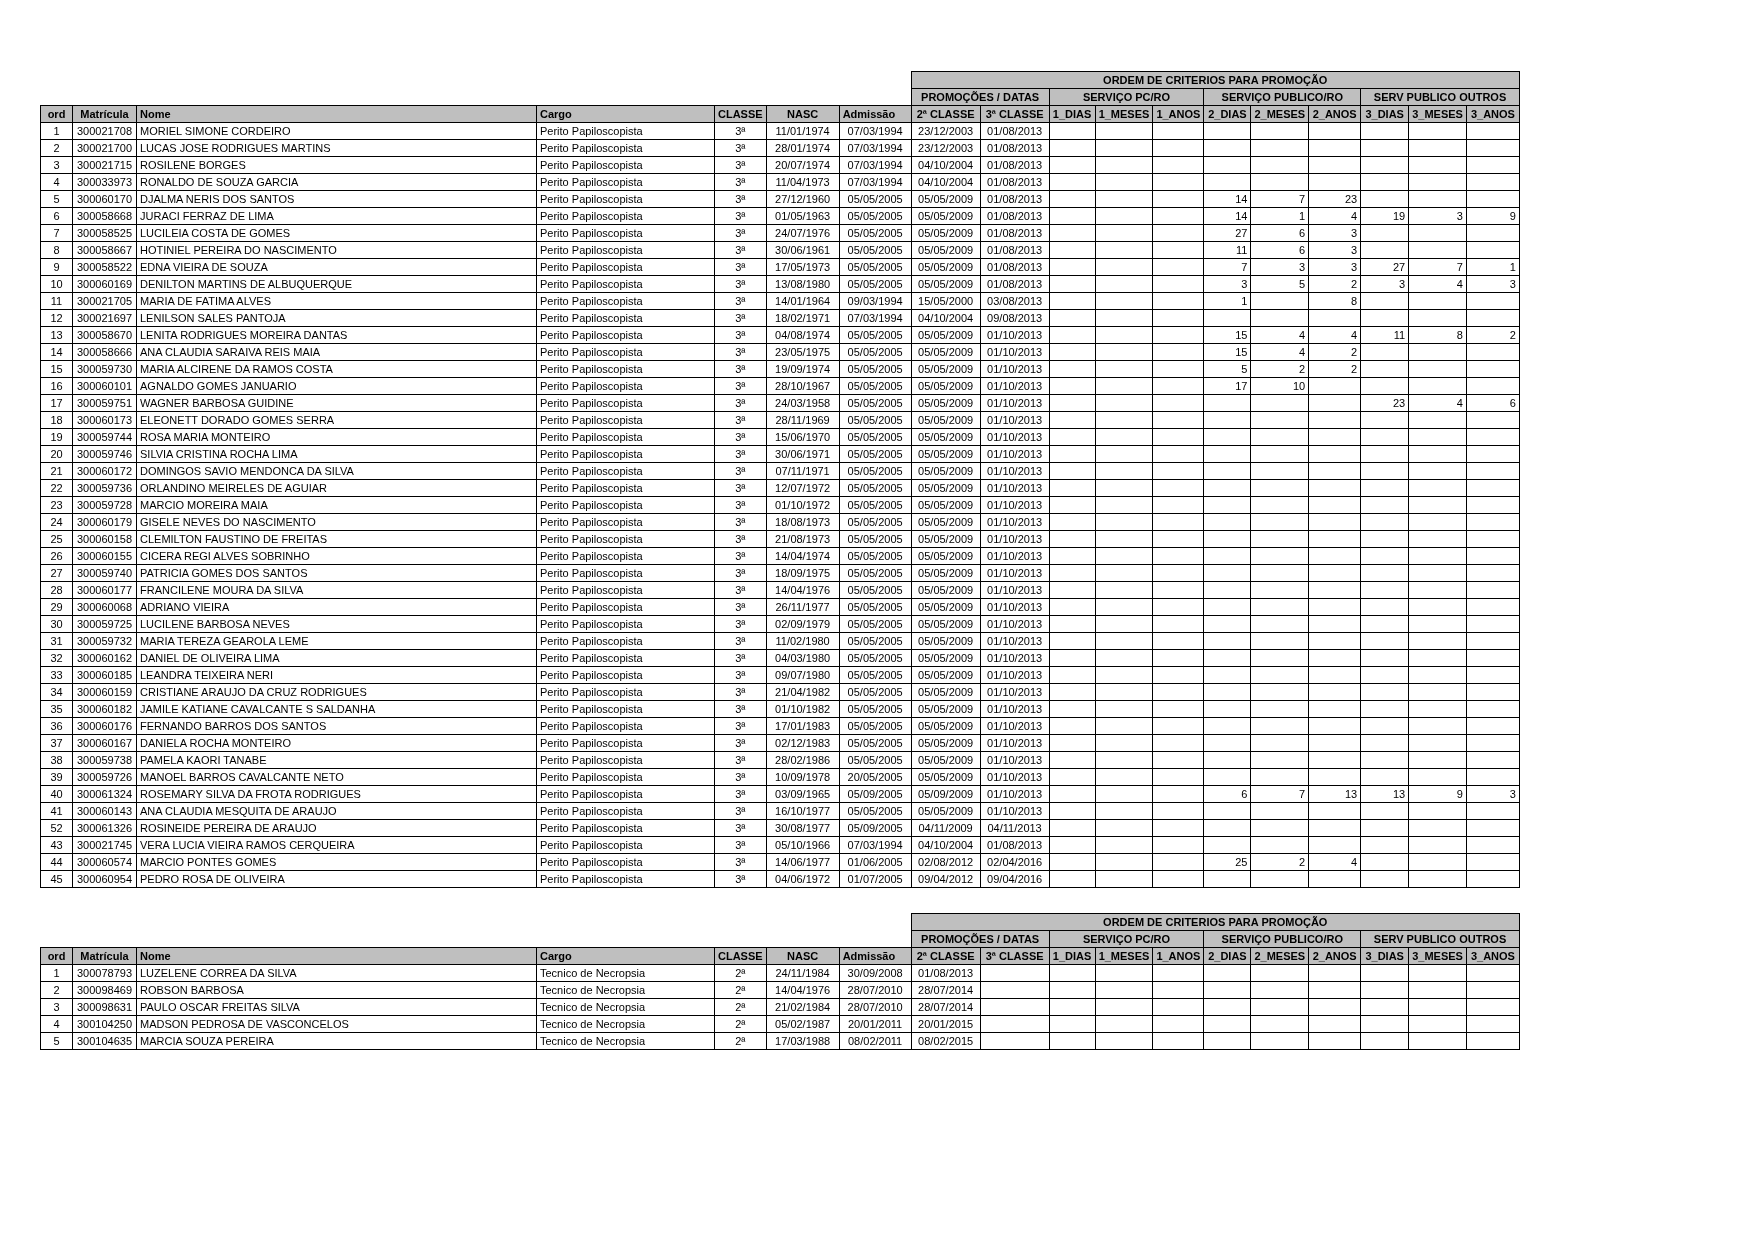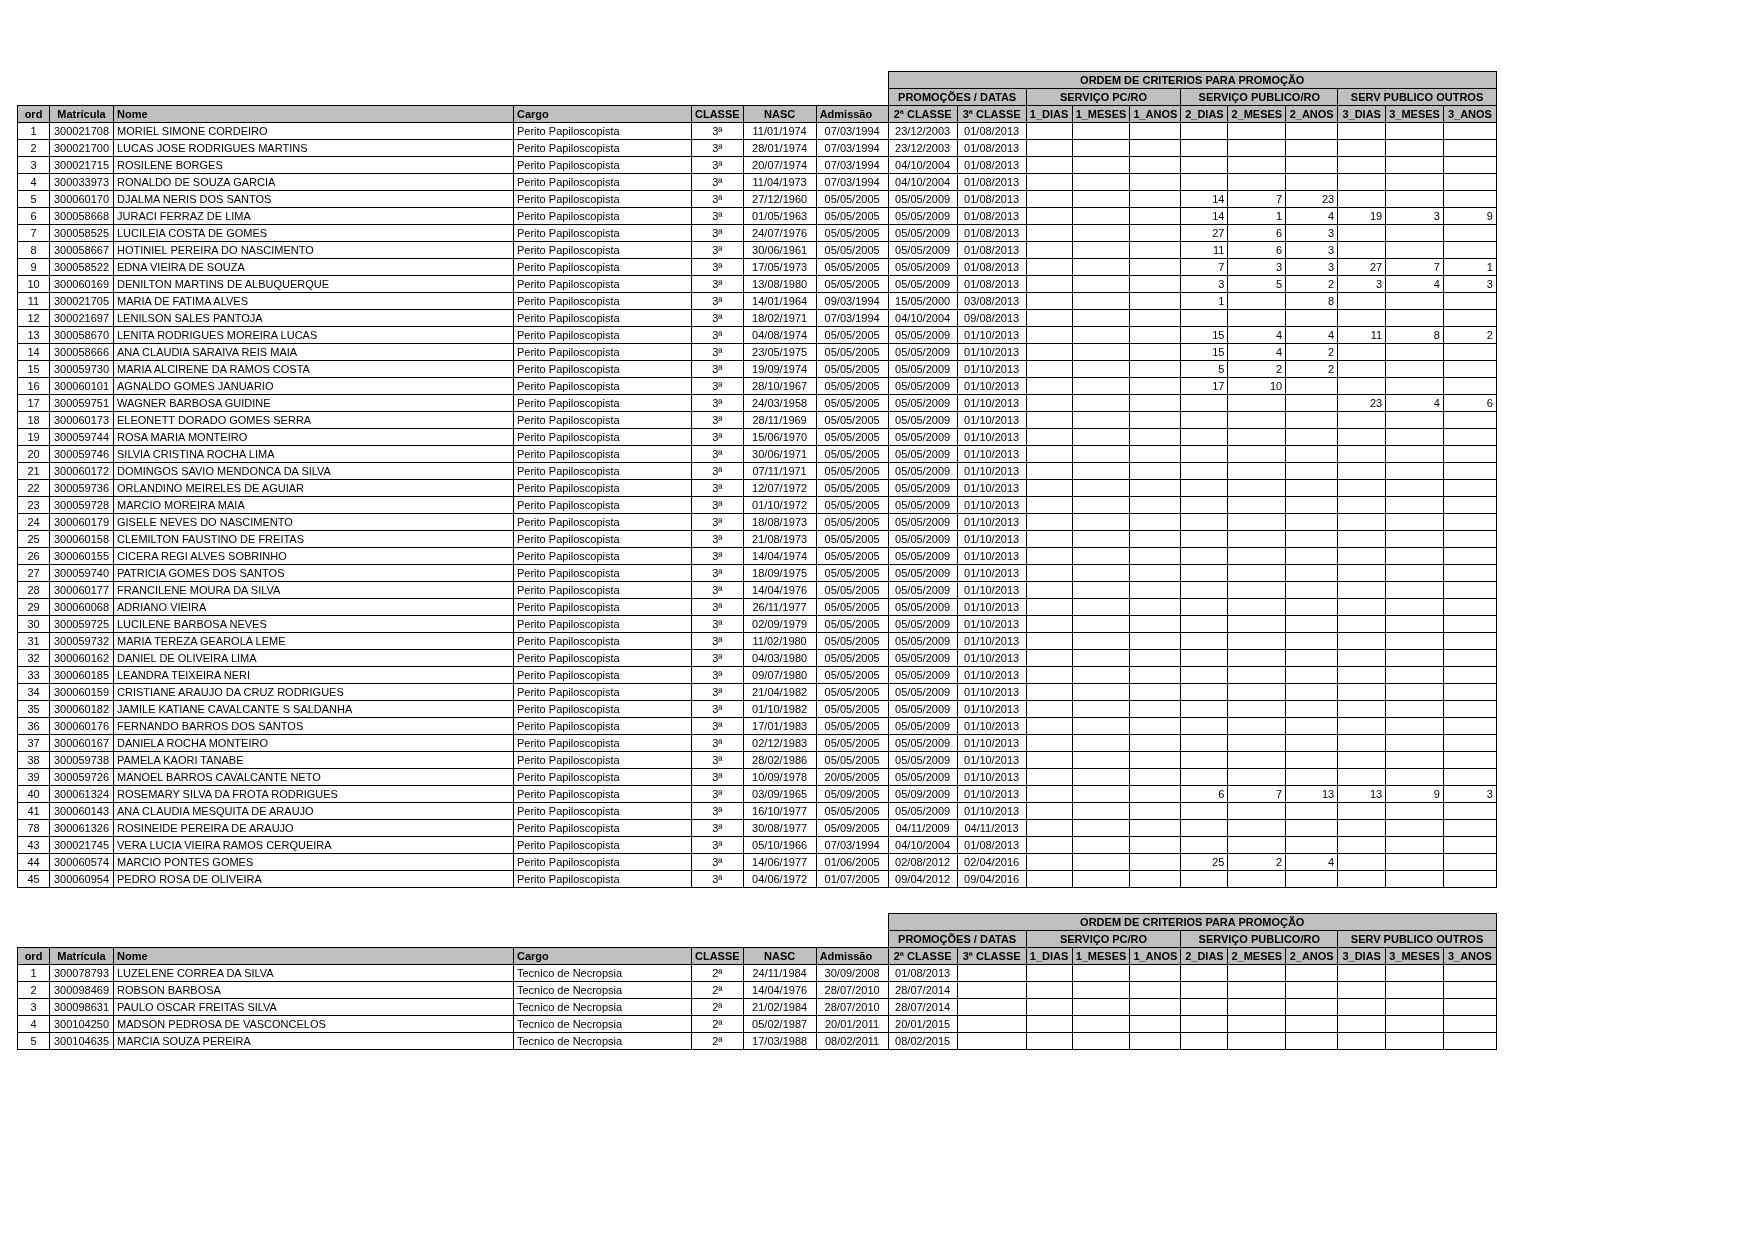--- a/index.html
+++ b/index.html
@@ -1,17 +1,17 @@
 <!DOCTYPE html>
 <html><head>
 <meta charset="utf-8">
 <style>
   html,body { margin:0; padding:0; background:#ffffff; }
   body { width:1754px; height:1240px; overflow:hidden; font-family:"Liberation Sans", sans-serif; color:#000; }
-  .sheet { padding:71px 0 0 17px; }
+  .sheet { padding:71px 0 0 40px; }
   table.grid { border-collapse:collapse; table-layout:fixed; font-size:11px; }
   table.grid.second { margin-top:25px; }
   td { height:17px; padding:0 3px; white-space:nowrap; overflow:hidden; box-sizing:border-box; vertical-align:middle; }
   td.bb { border:1px solid #000; }
   td.gap { border:none; background:transparent; }
   td.hdr { background:#bfbfbf; font-weight:bold; }
   .al { text-align:left; } .ac { text-align:center; } .ar { text-align:right; }
 </style>
 </head>
 <body>
@@ -308,21 +308,21 @@
           <td class="bb ar"></td>
           <td class="bb ar"></td>
           <td class="bb ar"></td>
           <td class="bb ar"></td>
           <td class="bb ar"></td>
           <td class="bb ar"></td>
         </tr>
         <tr>
           <td class="bb ac">13</td>
           <td class="bb ac">300058670</td>
-          <td class="bb al">LENITA RODRIGUES MOREIRA LUCAS</td>
+          <td class="bb al">LENITA RODRIGUES MOREIRA DANTAS</td>
           <td class="bb al">Perito Papiloscopista</td>
           <td class="bb ac">3ª</td>
           <td class="bb ac">04/08/1974</td>
           <td class="bb ac">05/05/2005</td>
           <td class="bb ac">05/05/2009</td>
           <td class="bb ac">01/10/2013</td>
           <td class="bb ar"></td>
           <td class="bb ar"></td>
           <td class="bb ar"></td>
           <td class="bb ar">15</td>
@@ -886,21 +886,21 @@
           <td class="bb ar"></td>
           <td class="bb ar"></td>
           <td class="bb ar"></td>
           <td class="bb ar"></td>
           <td class="bb ar"></td>
           <td class="bb ar"></td>
           <td class="bb ar"></td>
           <td class="bb ar"></td>
         </tr>
         <tr>
-          <td class="bb ac">78</td>
+          <td class="bb ac">52</td>
           <td class="bb ac">300061326</td>
           <td class="bb al">ROSINEIDE PEREIRA DE ARAUJO</td>
           <td class="bb al">Perito Papiloscopista</td>
           <td class="bb ac">3ª</td>
           <td class="bb ac">30/08/1977</td>
           <td class="bb ac">05/09/2005</td>
           <td class="bb ac">04/11/2009</td>
           <td class="bb ac">04/11/2013</td>
           <td class="bb ar"></td>
           <td class="bb ar"></td>

